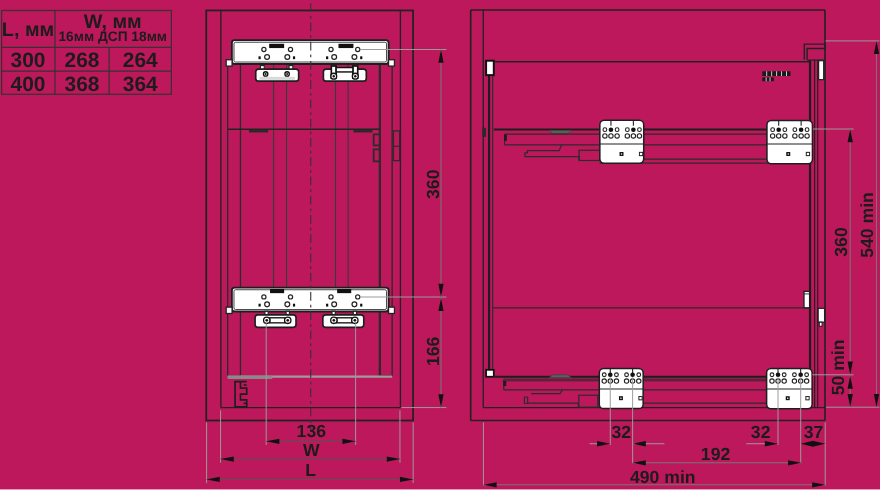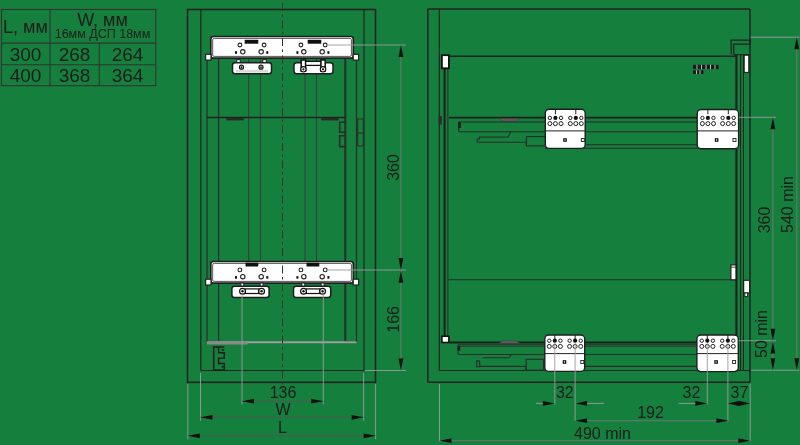--- a/index.html
+++ b/index.html
@@ -1,16 +1,16 @@
 <!DOCTYPE html>
 <html><head>
 <meta charset="utf-8">
 <style>
 html,body{margin:0;padding:0;background:#fff;}
-#page{position:relative;width:800px;height:445px;background:#15803d;font-family:"Liberation Sans",sans-serif;}
+#page{position:relative;width:800px;height:445px;background:#be185d;font-family:"Liberation Sans",sans-serif;font-weight:bold;}
 svg{position:absolute;top:0;left:0;}
 text{fill:#1c1c1c;font-family:"Liberation Sans",sans-serif;}
 .dim{font-size:16px;}
 .tbl{font-size:18px;}
 .num{font-size:19px;}
 .sub{font-size:12.5px;}
 </style>
 </head>
 <body>
 <div id="page">

